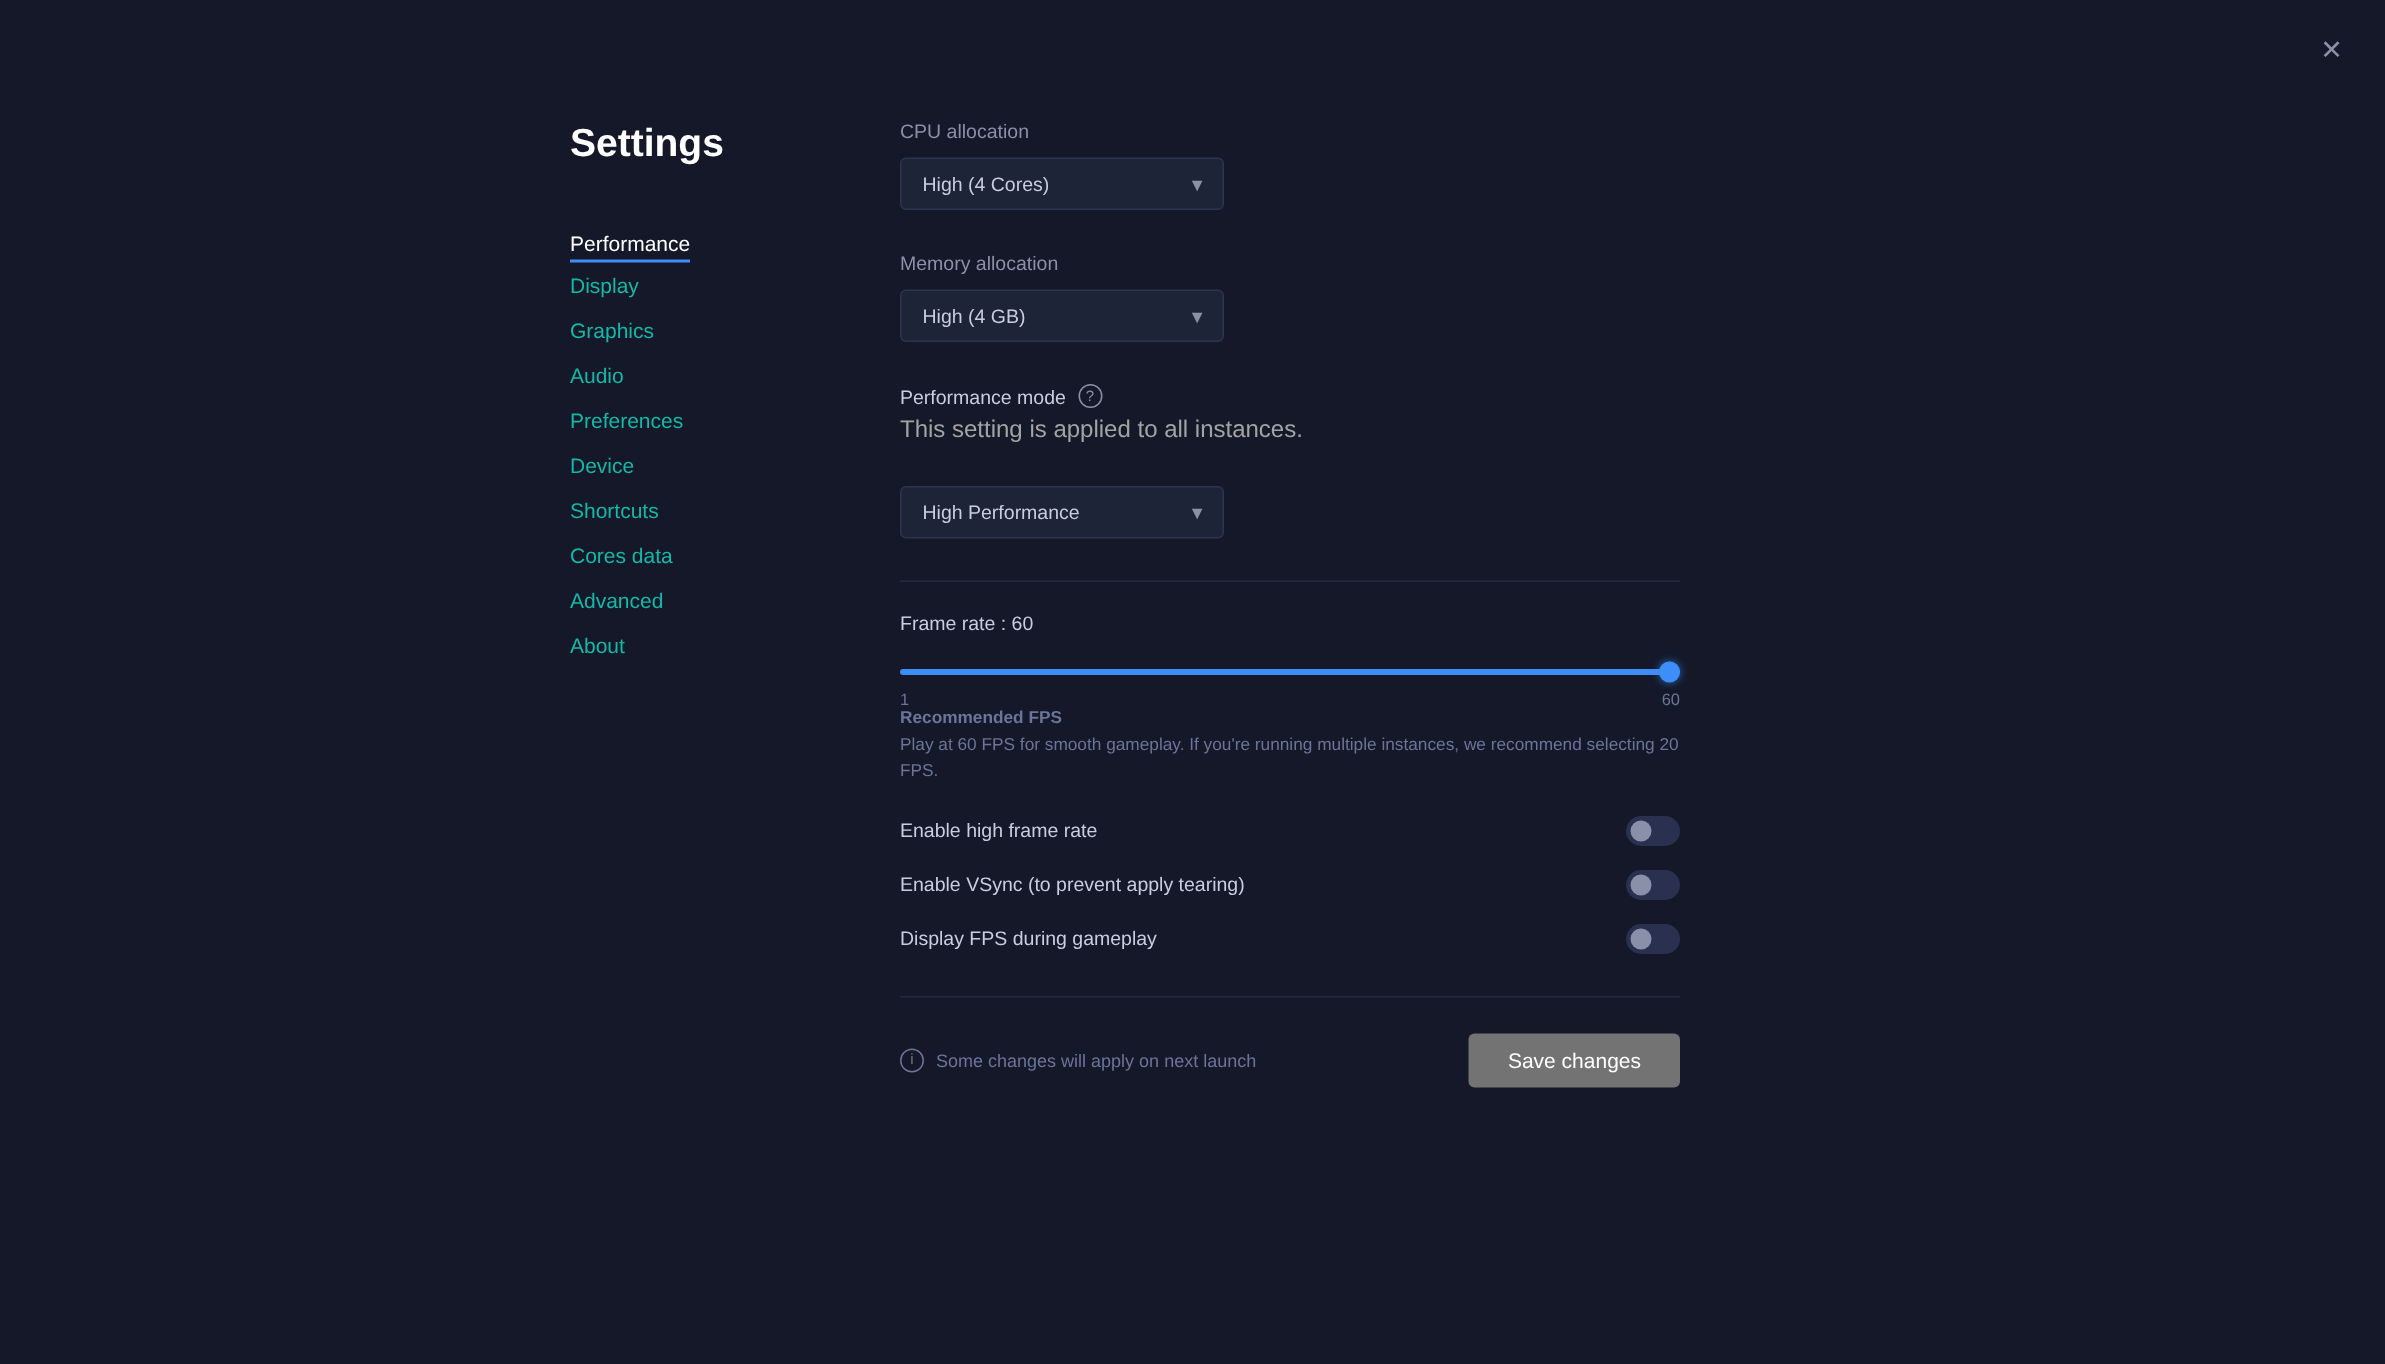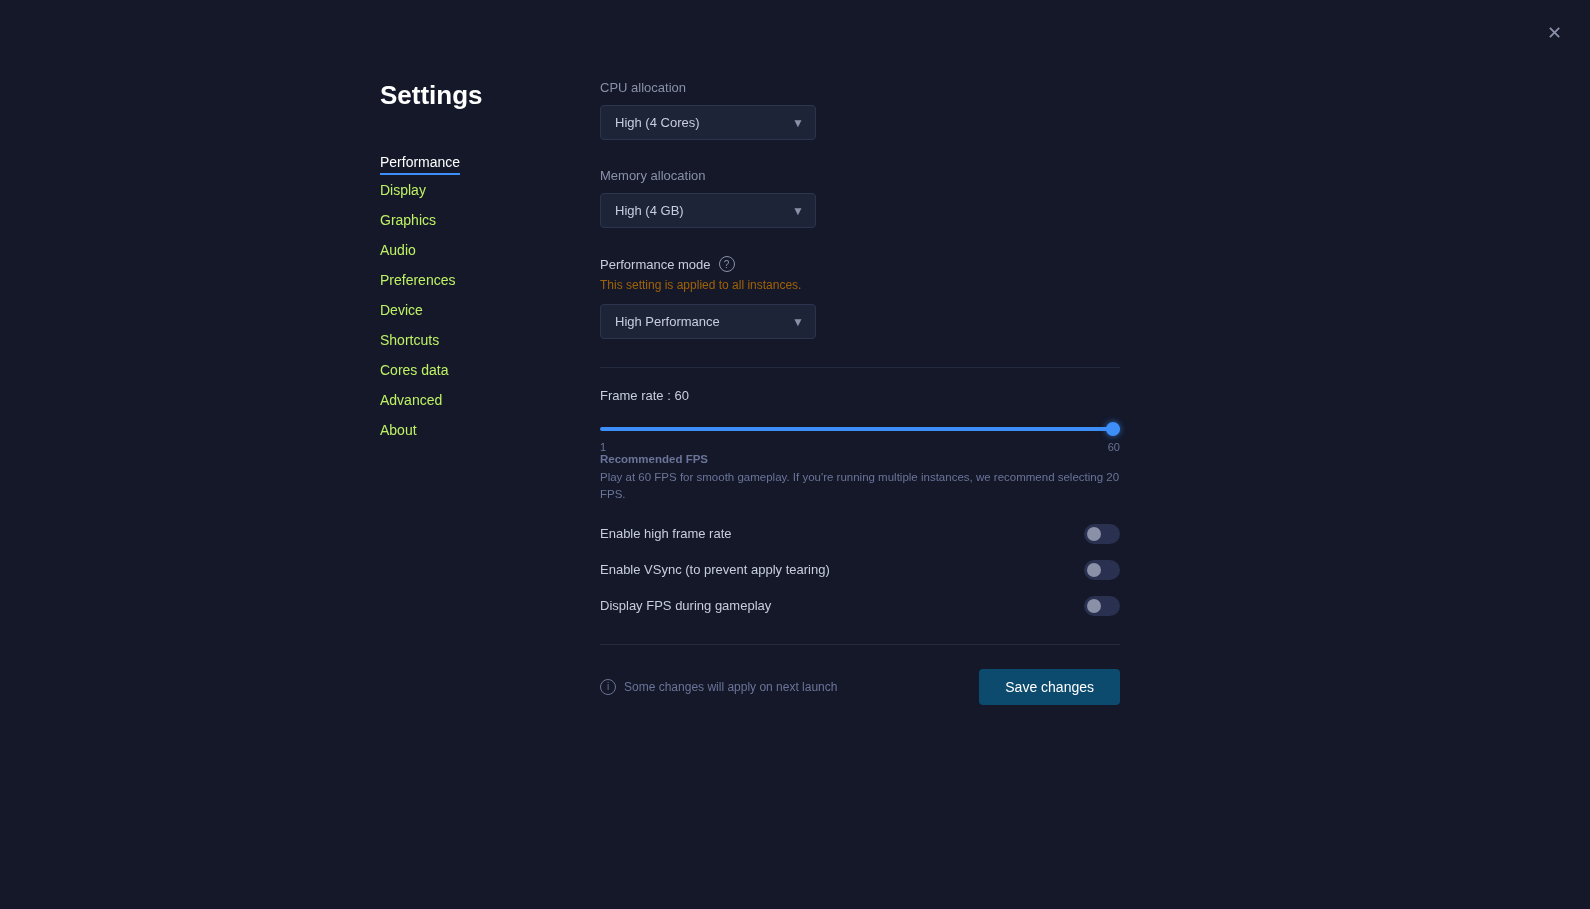--- a/index.html
+++ b/index.html
@@ -41,21 +41,21 @@
 
     .sidebar {
       width: 200px;
       flex-shrink: 0;
     }
 
     .sidebar-item {
       display: block;
       padding: 7px 0;
       font-size: 14px;
-      color: #bef264;
+      color: #14b8a6;
       cursor: pointer;
       text-decoration: none;
       transition: color 0.15s;
     }
 
     .sidebar-item.active {
       color: #ffffff;
       border-bottom: 2px solid #3d8ef8;
       display: inline-block;
       padding-bottom: 3px;
@@ -123,23 +123,23 @@
       border-radius: 50%;
       display: inline-flex;
       align-items: center;
       justify-content: center;
       font-size: 10px;
       color: #8a90a8;
       cursor: pointer;
     }
 
     .perf-mode-hint {
-      font-size: 12px;
-      color: #a16207;
-      margin-bottom: 12px;
+      font-size: 16px;
+      color: #a3a3a3;
+      margin-bottom: 28px;
     }
 
     .divider {
       border: none;
       border-top: 1px solid #252b3e;
       margin: 20px 0;
     }
 
     .frame-rate-header {
       font-size: 13px;
@@ -247,21 +247,21 @@
       border-radius: 50%;
       display: inline-flex;
       align-items: center;
       justify-content: center;
       font-size: 10px;
       color: #6b7499;
       flex-shrink: 0;
     }
 
     .save-btn {
-      background: #0c4a6e;
+      background: #737373;
       color: #ffffff;
       border: none;
       padding: 10px 26px;
       border-radius: 4px;
       font-size: 14px;
       font-weight: 500;
       cursor: pointer;
       transition: background 0.15s;
     }
   </style>

